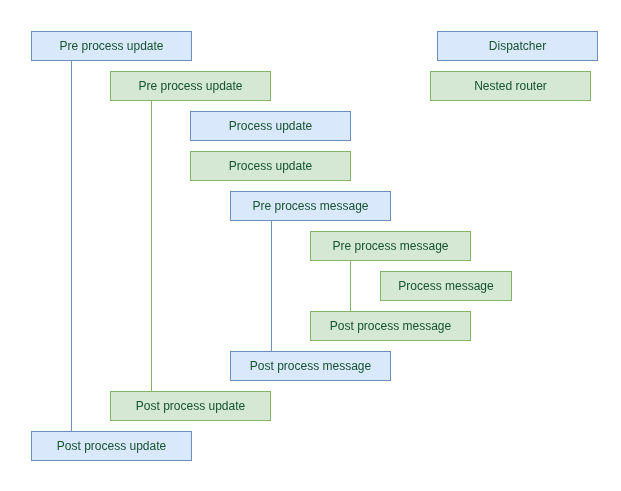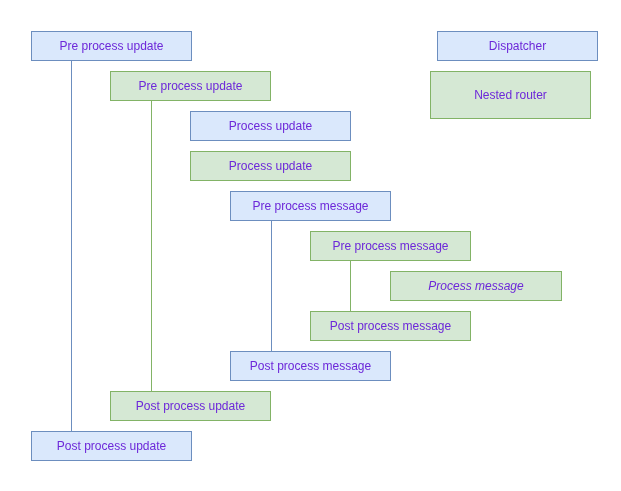--- a/index.html
+++ b/index.html
@@ -18,21 +18,21 @@
   .node {
     position: absolute;
     box-sizing: border-box;
     width: 161px;
     height: 30px;
     border: 1px solid;
     display: flex;
     align-items: center;
     justify-content: center;
     font-size: 12px;
-    color: #6d28d9;
+    color: #14532d;
     white-space: nowrap;
   }
   .node.dispatcher {
     background: #dae8fc;
     border-color: #6c8ebf;
   }
   .node.nested_router {
     background: #d5e8d4;
     border-color: #82b366;
   }
@@ -53,36 +53,36 @@
     <div class="link nested_router" style="left: 350px; top: 261px; height: 50px;"></div>
     <div class="node dispatcher" style="left: 31px; top: 31px; width: 161px; height: 30px;">
       <span>Pre process update</span>
     </div>
     <div class="node dispatcher" style="left: 430px; top: 31px; width: 161px; height: 30px; margin-left: 7px;">
       <span>Dispatcher</span>
     </div>
     <div class="node nested_router" style="left: 110px; top: 71px; width: 161px; height: 30px;">
       <span>Pre process update</span>
     </div>
-    <div class="node nested_router" style="left: 430px; top: 71px; width: 161px; height: 48px;">
+    <div class="node nested_router" style="left: 430px; top: 71px; width: 161px; height: 30px;">
       <span>Nested router</span>
     </div>
     <div class="node dispatcher" style="left: 190px; top: 111px; width: 161px; height: 30px;">
       <span>Process update</span>
     </div>
     <div class="node nested_router" style="left: 190px; top: 151px; width: 161px; height: 30px;">
       <span>Process update</span>
     </div>
     <div class="node dispatcher" style="left: 230px; top: 191px; width: 161px; height: 30px;">
       <span>Pre process message</span>
     </div>
     <div class="node nested_router" style="left: 310px; top: 231px; width: 161px; height: 30px;">
       <span>Pre process message</span>
     </div>
-    <div class="node nested_router" style="left: 390px; top: 271px; width: 172px; height: 30px; font-style: italic;">
+    <div class="node nested_router" style="left: 380px; top: 271px; width: 132px; height: 30px;">
       <span>Process message</span>
     </div>
     <div class="node nested_router" style="left: 310px; top: 311px; width: 161px; height: 30px;">
       <span>Post process message</span>
     </div>
     <div class="node dispatcher" style="left: 230px; top: 351px; width: 161px; height: 30px;">
       <span>Post process message</span>
     </div>
     <div class="node nested_router" style="left: 110px; top: 391px; width: 161px; height: 30px;">
       <span>Post process update</span>

